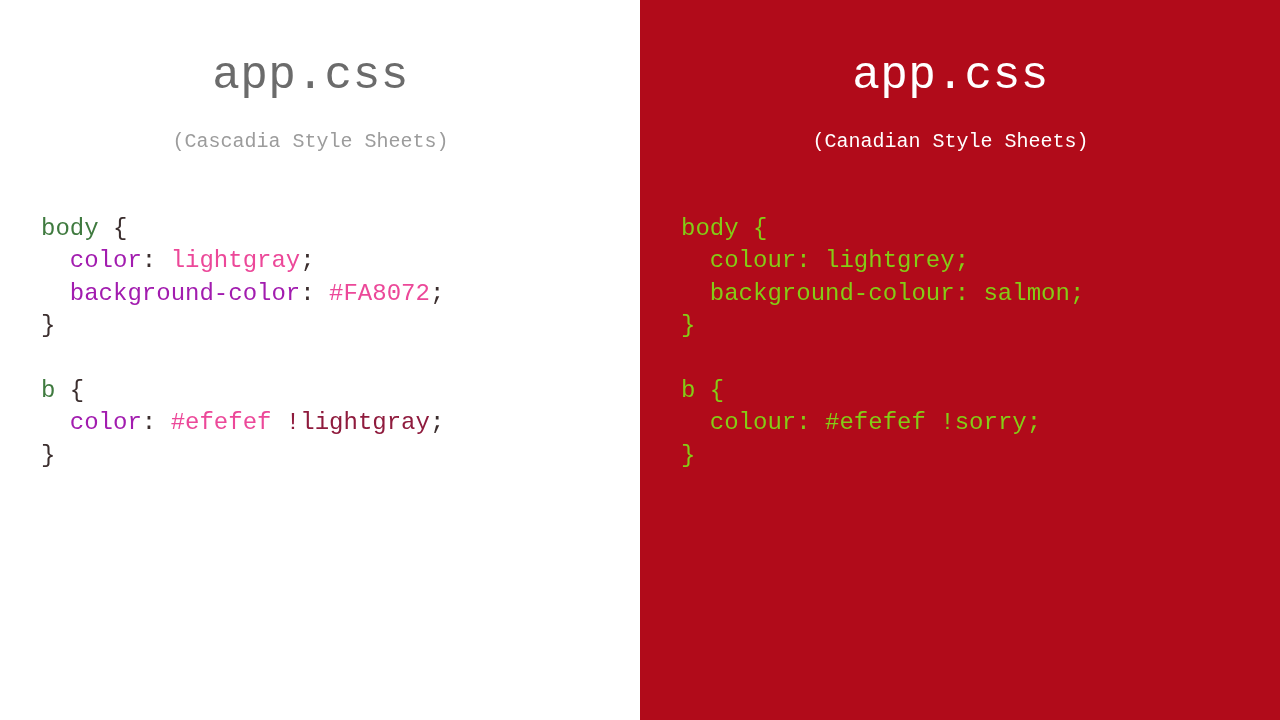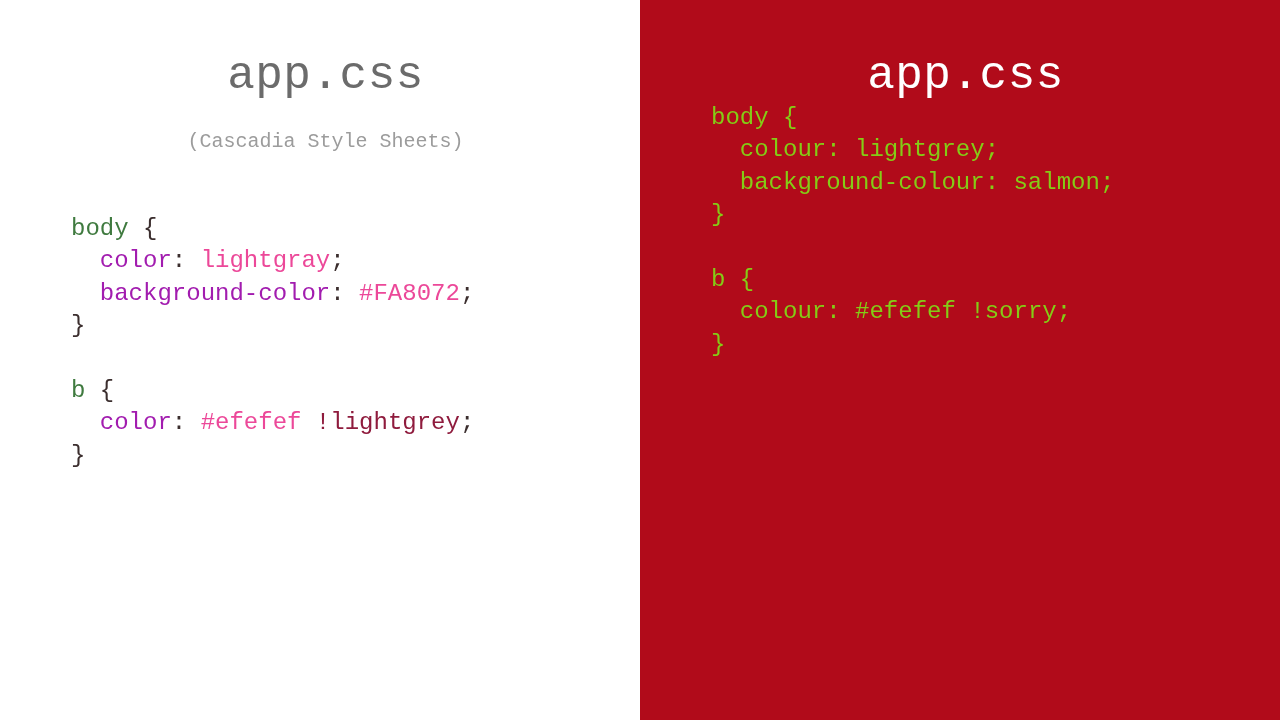--- a/index.html
+++ b/index.html
@@ -1,18 +1,18 @@
 <!DOCTYPE html>
 <html><head>
   <meta charset="utf-8">
   <style>
     * { margin: 0; padding: 0; box-sizing: border-box; }
     html, body { width: 1280px; height: 720px; overflow: hidden; font-family: "Menlo", "Consolas", "Courier New", monospace; }
     .container { display: flex; width: 100%; height: 100%; }
-    .panel { flex: 1; padding: 50px 60px 40px 71px; }
+    .panel { flex: 1; padding: 50px 60px 40px 41px; }
     .panel-left { background: #ffffff; }
     .panel-right { background: #b10b1a; color: #ffffff; }
     .title { font-size: 46px; font-weight: 400; text-align: center; letter-spacing: 0.5px; }
     .panel-left .title { color: #6b6b6b; }
     .panel-right .title { color: #ffffff; }
     .subtitle { font-size: 20px; text-align: center; margin-top: 28px; margin-bottom: 60px; }
     .panel-left .subtitle { color: #9c9c9c; }
     .panel-right .subtitle { color: #ffffff; }
     .code { font-size: 24px; line-height: 1.35; white-space: pre; }
     .panel-right .code { color: #84cc16; }
@@ -30,26 +30,27 @@
 
   <div class="panel panel-left">
     <div class="title">app.css</div>
     <div class="subtitle">(Cascadia Style Sheets)</div>
     <div class="code"><span class="sel">body</span><span class="brace"> {</span>
 <span>  </span><span class="prop">color</span><span class="punct">:</span><span> </span><span class="val">lightgray</span><span class="punct">;</span>
 <span>  </span><span class="prop">background-color</span><span class="punct">:</span><span> </span><span class="val">#FA8072</span><span class="punct">;</span>
 <span class="brace">}</span>
 <span></span>
 <span class="sel">b</span><span class="brace"> {</span>
-<span>  </span><span class="prop">color</span><span class="punct">:</span><span> </span><span class="val">#efefef</span><span class="imp"> !lightgrey</span><span class="punct">;</span>
+<span>  </span><span class="prop">color</span><span class="punct">:</span><span> </span><span class="val">#efefef</span><span class="imp"> !lightgray</span><span class="punct">;</span>
 <span class="brace">}</span></div>
   </div>
 
   <div class="panel panel-right">
     <div class="title">app.css</div>
+    <div class="subtitle">(Canadian Style Sheets)</div>
     <div class="code"><span>body</span><span> {</span>
 <span>  </span><span>colour</span><span>:</span><span> </span><span>lightgrey</span><span>;</span>
 <span>  </span><span>background-colour</span><span>:</span><span> </span><span>salmon</span><span>;</span>
 <span>}</span>
 <span></span>
 <span>b</span><span> {</span>
 <span>  </span><span>colour</span><span>:</span><span> </span><span>#efefef</span><span> !sorry</span><span>;</span>
 <span>}</span></div>
   </div>
 

